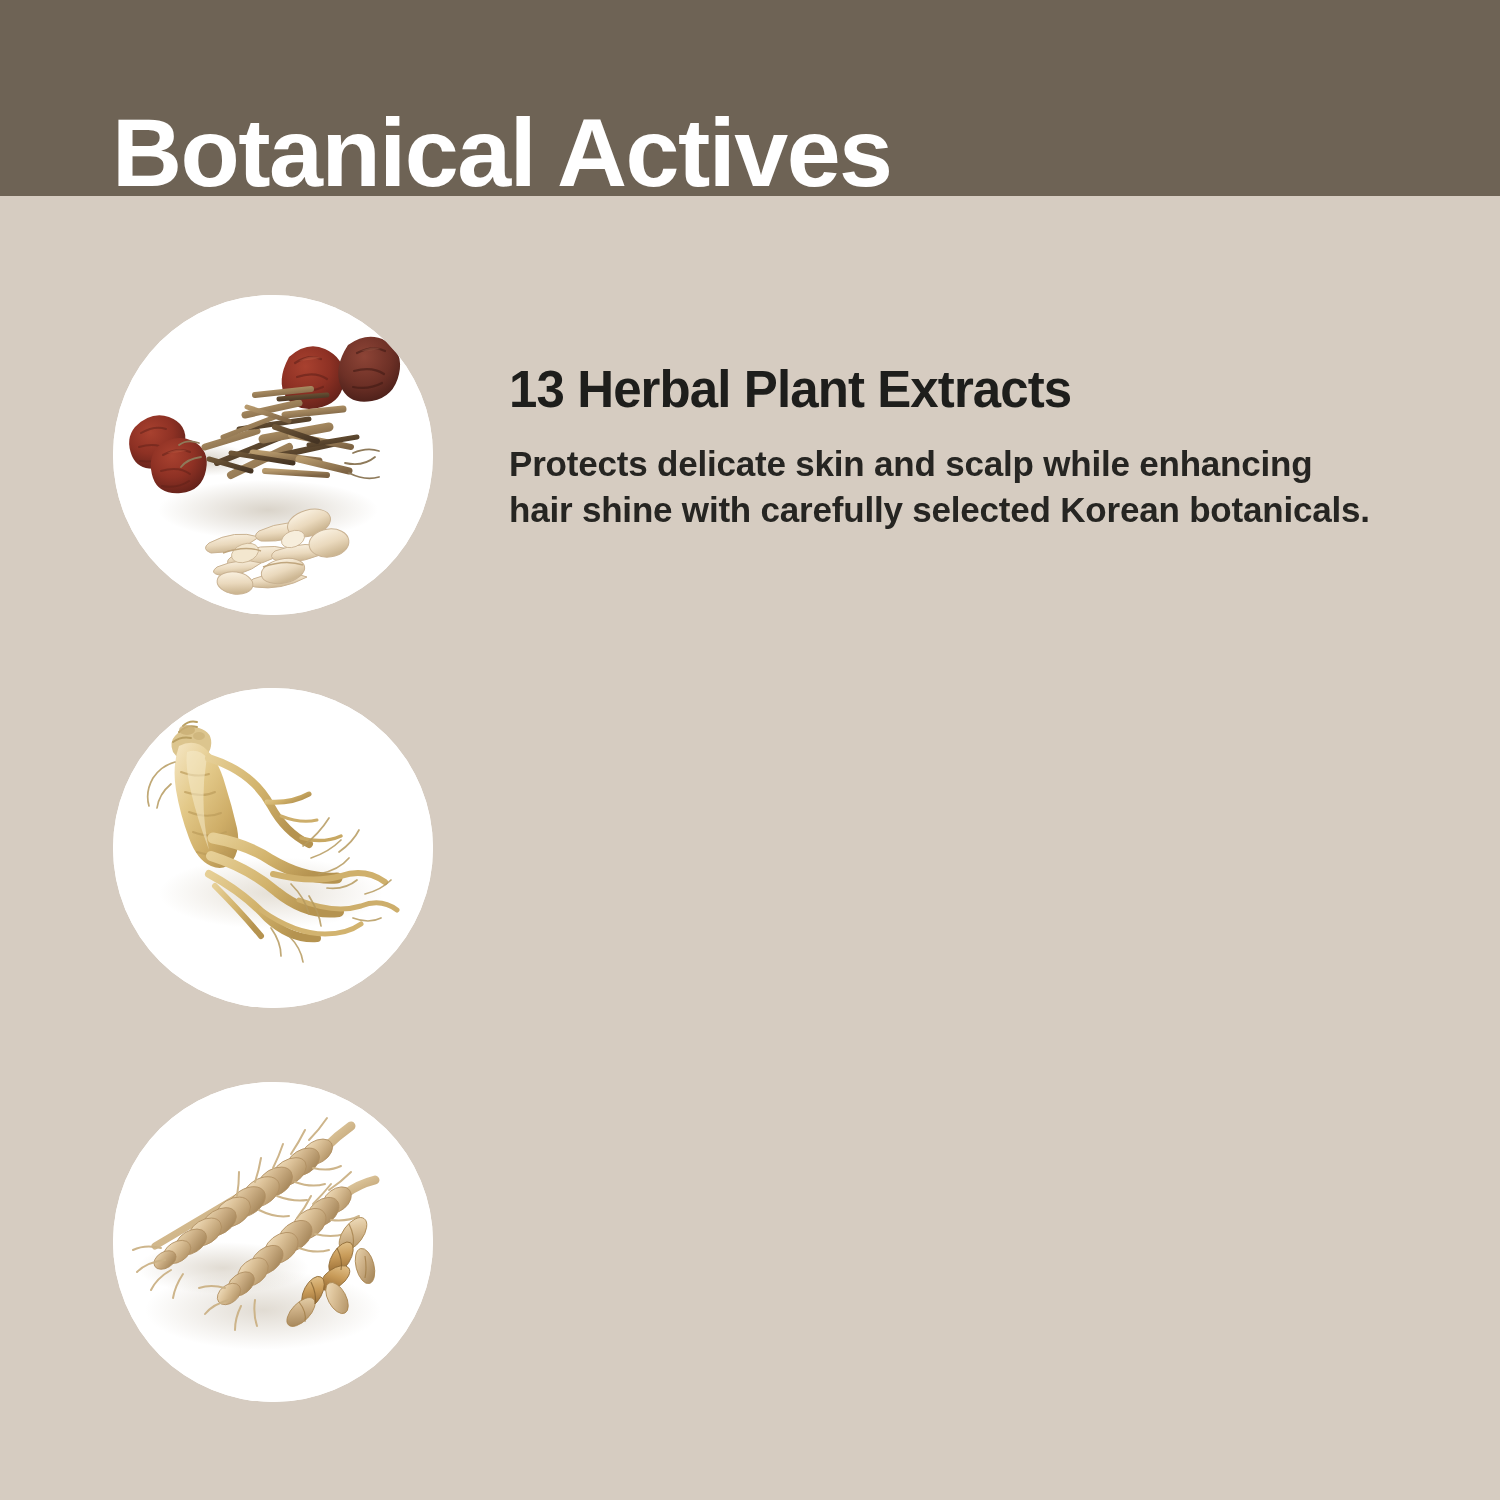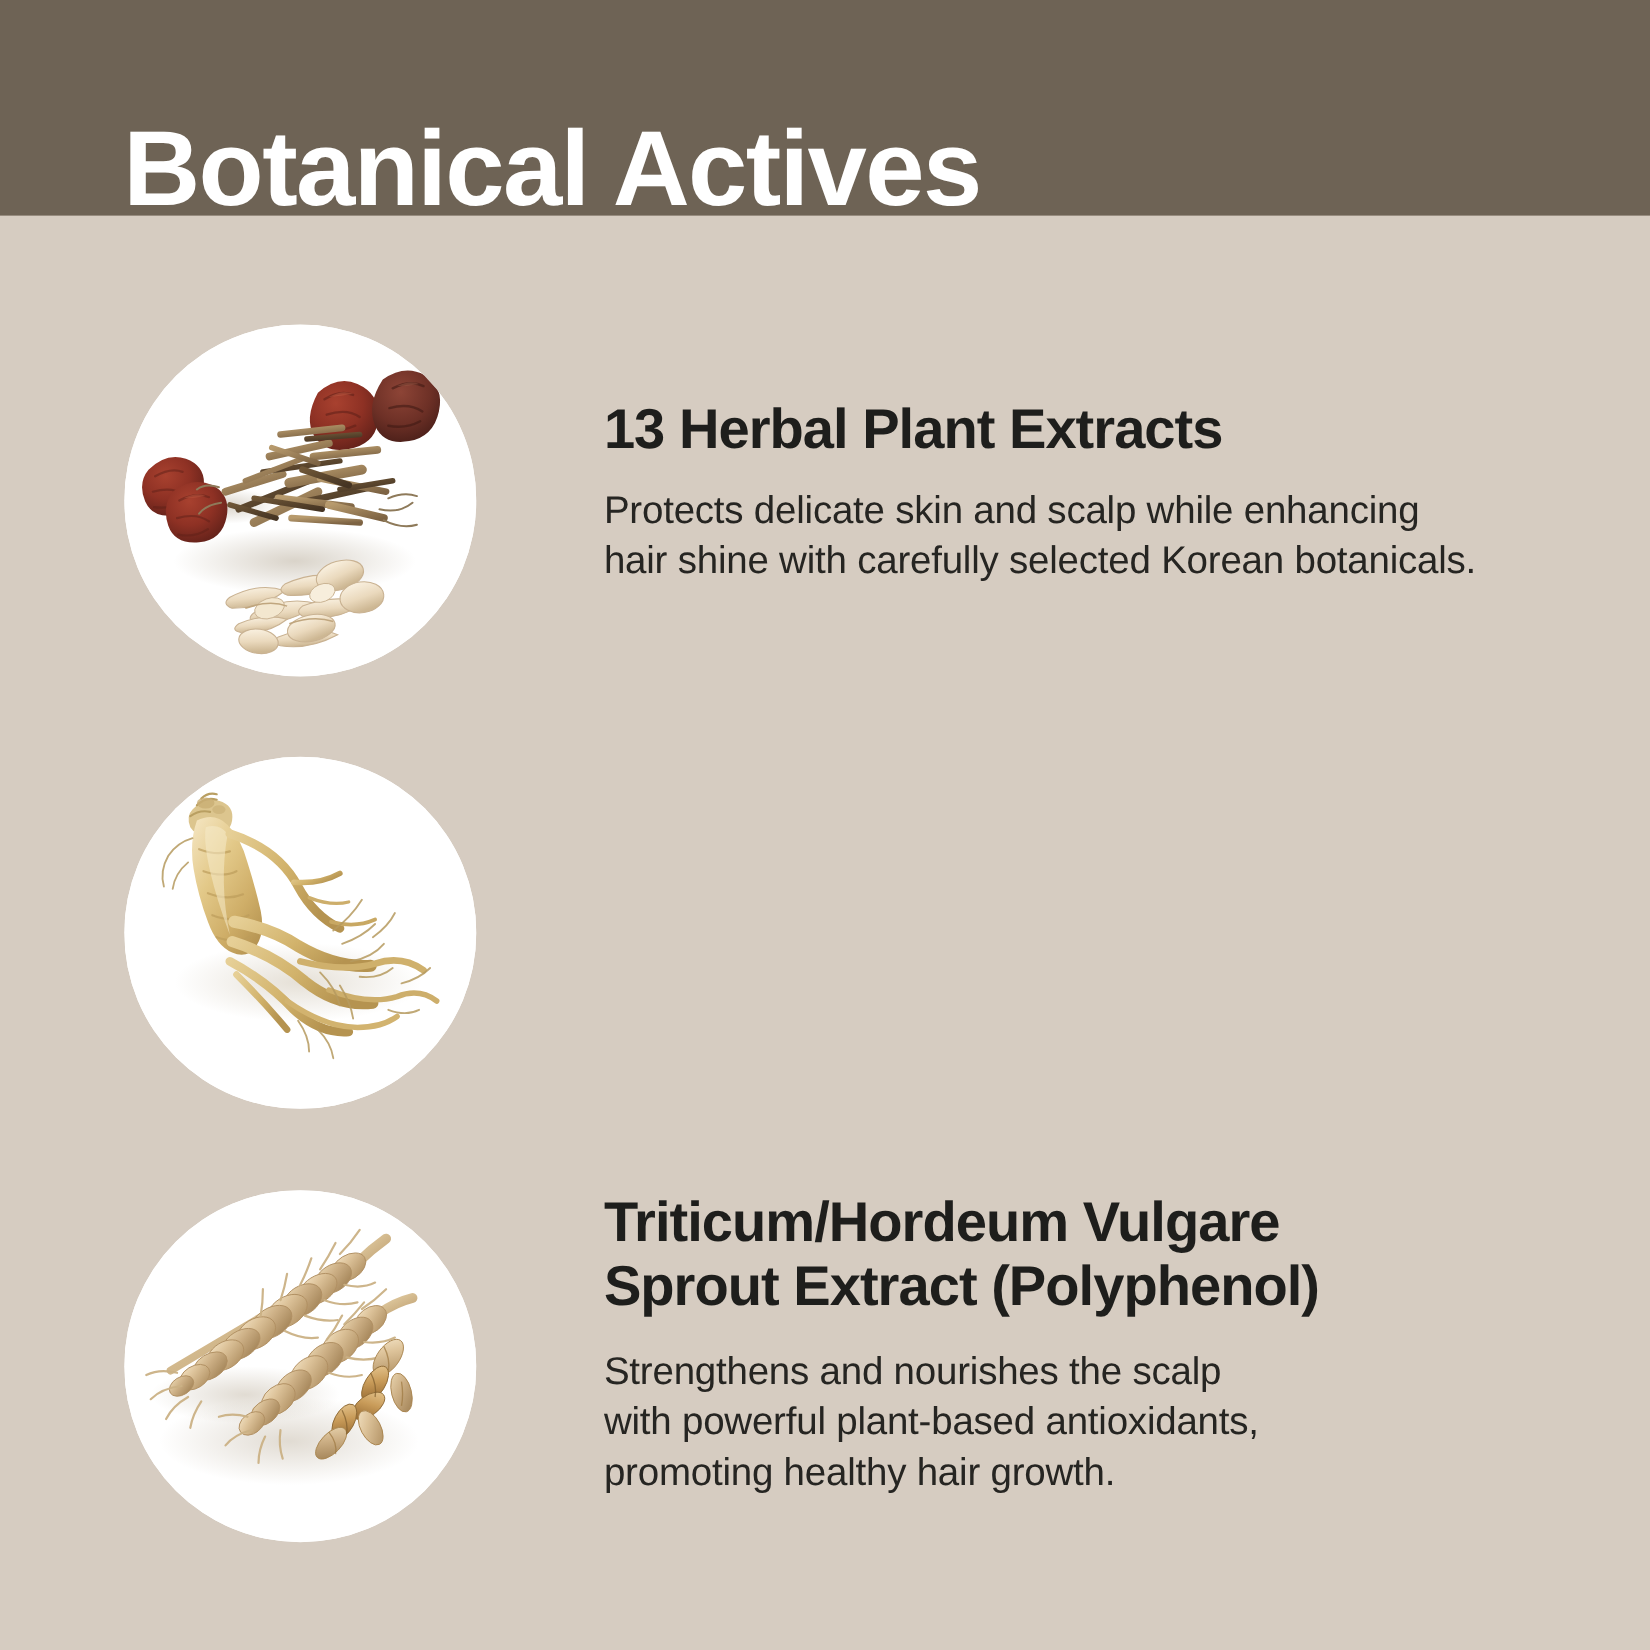--- a/index.html
+++ b/index.html
@@ -43,38 +43,37 @@
     border-radius:50%;
     background:#ffffff;
     overflow:hidden;
   }
   .media svg { display:block; width:320px; height:320px; }
 
   .copy {
     position:absolute;
     left:509px;
     width:920px;
-    margin-left:40px;
   }
   .copy-1 { top:66px; }
   .copy-2 { top:36px; }
   .copy-3 { top:0px; }
 
   .feature-title {
     font-size:51px;
     font-weight:bold;
     color:#1e1e1c;
     letter-spacing:-0.9px;
     line-height:58px;
     white-space:pre-line;
   }
   .feature-desc {
     margin-top:22px;
     font-size:35px;
-    font-weight:normal;
+    font-weight:bold;
     color:#262522;
     line-height:46px;
     letter-spacing:-0.2px;
     white-space:pre-line;
   }
   .copy-2 .feature-desc { margin-top:30px; }
   .copy-3 .feature-desc { margin-top:26px; }
 </style>
 </head>
 <body>
@@ -391,20 +390,13 @@
 
         <path d="M236 142 q6 12 4 22" stroke="#9c7840" stroke-width="1.2" fill="none" opacity="0.7"></path>
         <path d="M224 166 q6 12 4 22" stroke="#7d5c2e" stroke-width="1.2" fill="none" opacity="0.7"></path>
         <path d="M252 174 q2 12 0 22" stroke="#9c7840" stroke-width="1.2" fill="none" opacity="0.7"></path>
         <path d="M198 200 q6 12 4 22" stroke="#7d5c2e" stroke-width="1.2" fill="none" opacity="0.7"></path>
         <path d="M186 220 q8 10 6 20" stroke="#9c7840" stroke-width="1.2" fill="none" opacity="0.7"></path>
       </g>
     </svg>
   </div>
 
-  <div class="copy copy-3">
-    <div class="feature-title">Triticum/Hordeum Vulgare
-Sprout Extract (Polyphenol)</div>
-    <div class="feature-desc">Strengthens and nourishes the scalp
-with powerful plant-based antioxidants,
-promoting healthy hair growth.</div>
-  </div>
 </div>
 
 </body></html>

